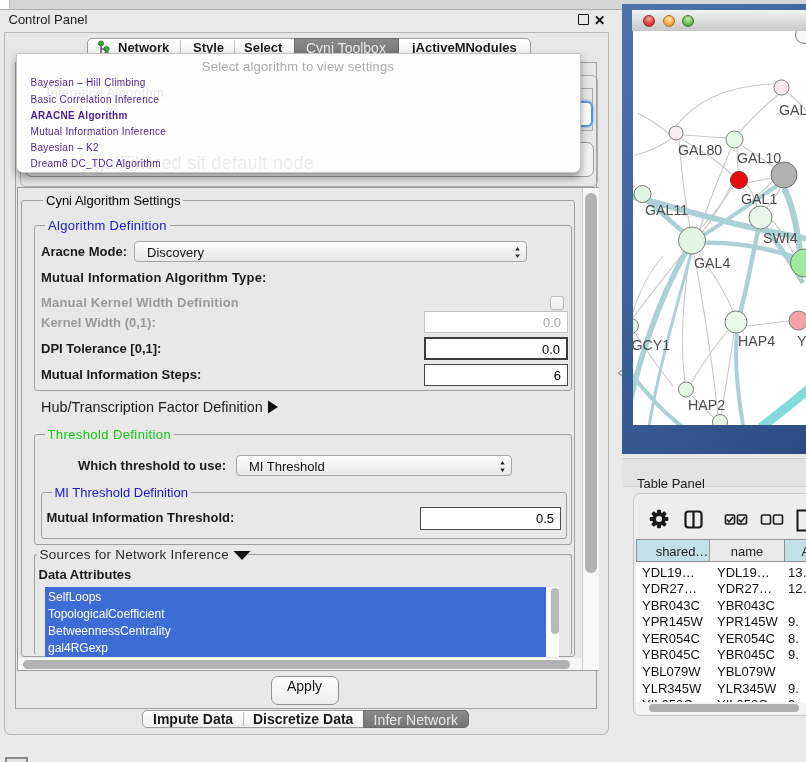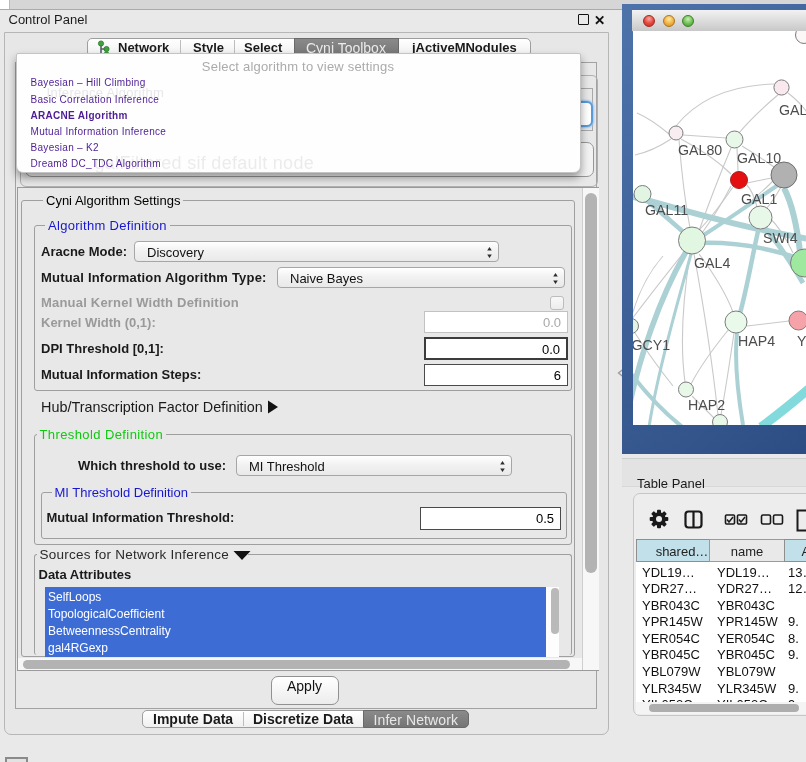--- a/index.html
+++ b/index.html
@@ -67,54 +67,48 @@
 
   <fieldset style="left:21px;top:193px;width:553.5px;height:464px;">
     <legend style="color:#000000;margin-left:21px;">Cyni Algorithm Settings</legend>
   </fieldset>
 
   <fieldset style="left:34px;top:217.5px;width:538px;height:173.5px;">
     <legend style="color:#1717cf;margin-left:10px;letter-spacing:0.3px;">Algorithm Definition</legend>
   </fieldset>
 
   <div class="abs lbl b" style="left:41px;top:243.5px;">Aracne Mode:</div>
-  <div class="combo" style="left:134px;top:241px;width:365px;">
+  <div class="combo" style="left:134px;top:241px;width:393px;">
     <div class="ct">Discovery</div>
     <svg class="arr" viewBox="0 0 5 11">
         <path d="M2.5 0 L4.8 3.6 L0.2 3.6 Z M2.5 11 L4.8 7.4 L0.2 7.4 Z" fill="#2e2e2e"></path>
       </svg>
   </div>
 
   <div class="abs lbl b" style="left:41px;top:269.5px;letter-spacing:0.2px;">Mutual Information Algorithm Type:</div>
-  <div class="combo" style="left:277px;top:267px;width:288px;">
-    <div class="ct">Naive Bayes</div>
-    <svg class="arr" viewBox="0 0 5 11">
-        <path d="M2.5 0 L4.8 3.6 L0.2 3.6 Z M2.5 11 L4.8 7.4 L0.2 7.4 Z" fill="#2e2e2e"></path>
-      </svg>
-  </div>
 
   <div class="abs lbl b grey" style="left:41px;top:294.5px;letter-spacing:0.2px;">Manual Kernel Width Definition</div>
   <div class="abs" style="left:550px;top:295.5px;width:14px;height:14px;border:1px solid #bcbcbc;border-radius:3px;background:linear-gradient(#f8f8f8,#ececec);box-sizing:border-box;"></div>
 
   <div class="abs lbl b grey" style="left:41px;top:314.5px;">Kernel Width (0,1):</div>
   <div class="field" style="left:424px;top:311px;width:144px;height:22px;border:1px solid #c2c2c2;color:#a8a8a8;">0.0</div>
 
-  <div class="abs lbl b" style="left:41px;top:340.5px;">DPI Threshold [0,1]:</div>
+  <div class="abs lbl b" style="left:41px;top:340.5px;">DPI Tolerance [0,1]:</div>
   <div class="field" style="left:424px;top:337px;width:144px;height:23px;border:2px solid #3c3c3c;color:#000;">0.0</div>
 
   <div class="abs lbl b" style="left:41px;top:366.5px;">Mutual Information Steps:</div>
   <div class="field" style="left:424px;top:364px;width:144px;height:22px;border:1.5px solid #4a4a4a;color:#000;">6</div>
 
   <div class="abs" style="left:41px;top:398.5px;font-size:14.4px;color:#1a1a1a;white-space:nowrap;">Hub/Transcription Factor Definition</div>
   <svg class="abs" style="left:266.5px;top:400px;" width="12" height="14" viewBox="0 0 12 14">
       <path d="M1 0.5 L11 7 L1 13.5 Z" fill="#111"></path>
     </svg>
 
   <fieldset style="left:33.5px;top:427px;width:538px;height:118px;">
-    <legend style="color:#0fc90f;margin-left:2px;letter-spacing:0.4px;">Threshold Definition</legend>
+    <legend style="color:#0fc90f;margin-left:10px;letter-spacing:0.4px;">Threshold Definition</legend>
   </fieldset>
 
   <div class="abs lbl b" style="left:78px;top:457.5px;">Which threshold to use:</div>
   <div class="combo" style="left:236px;top:455px;width:276px;">
     <div class="ct">MI Threshold</div>
     <svg class="arr" viewBox="0 0 5 11">
         <path d="M2.5 0 L4.8 3.6 L0.2 3.6 Z M2.5 11 L4.8 7.4 L0.2 7.4 Z" fill="#2e2e2e"></path>
       </svg>
   </div>
 

